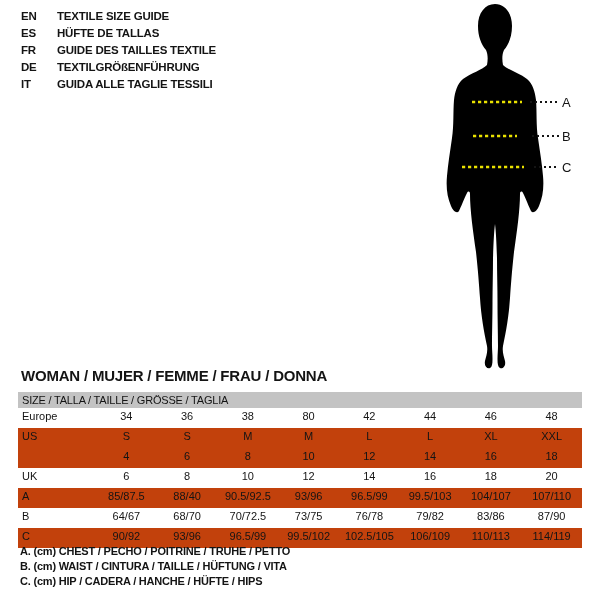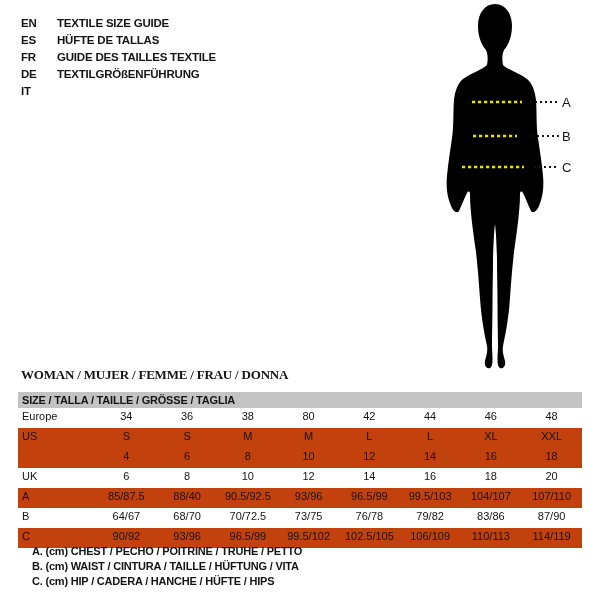--- a/index.html
+++ b/index.html
@@ -3,47 +3,47 @@
 <meta charset="utf-8">
 <style>
   * { margin:0; padding:0; box-sizing:border-box; }
   html,body { background:#ffffff; }
   .canvas {
     position:relative; width:600px; height:600px; background:#ffffff;
     font-family:"Liberation Sans", sans-serif; color:#141414; overflow:hidden;
   }
 
   
-  .lang-block { position:absolute; left:21px; top:14px; }
+  .lang-block { position:absolute; left:21px; top:7px; }
   .lang-row { display:flex; height:17px; align-items:center;
               font-size:11.5px; font-weight:bold; letter-spacing:-0.2px; white-space:nowrap; }
   .lang-code { width:36px; flex:0 0 36px; }
 
   
   .figure-svg { position:absolute; left:410px; top:0; width:180px; height:380px; }
   .marker-label { position:absolute; font-size:13px; color:#141414; line-height:13px; }
   .marker-a { left:562px; top:96px; }
   .marker-b { left:562px; top:130px; }
   .marker-c { left:562px; top:161px; }
 
   
   .gender-title { position:absolute; left:21px; top:367px;
-                  font-size:13px; font-weight:bold; letter-spacing:-0.2px; white-space:nowrap;font-family:Liberation Serif, serif; }
+                  font-size:15px; font-weight:bold; letter-spacing:-0.2px; white-space:nowrap; }
   .size-table { position:absolute; left:18px; top:392px; width:564px; font-size:11px; }
   .thead { height:16px; line-height:16px; background:#c3c3c3;
-           font-weight:bold; padding-left:4px; letter-spacing:-0.2px; }
+           font-weight:normal; padding-left:4px; letter-spacing:-0.2px; }
   .trow { display:flex; height:20px; line-height:16px; }
   .trow.shade { background:#c2410c; }
   .tlabel { width:78px; flex:0 0 78px; padding-left:4px; }
   .tcell { flex:1 1 0; text-align:center; white-space:nowrap; }
 
   
   .legend { position:absolute; left:20px; top:544px; }
   .legend-line { height:15px; line-height:15px; font-size:11px;
-                 font-weight:bold; letter-spacing:-0.2px; white-space:nowrap;margin-left:12px; }
+                 font-weight:bold; letter-spacing:-0.2px; white-space:nowrap; }
 </style>
 </head>
 <body>
 
 <div class="canvas">
 
   <div class="lang-block">
     <div class="lang-row">
       <span class="lang-code">EN</span>
       <span class="lang-title">TEXTILE SIZE GUIDE</span>
@@ -55,20 +55,21 @@
     <div class="lang-row">
       <span class="lang-code">FR</span>
       <span class="lang-title">GUIDE DES TAILLES TEXTILE</span>
     </div>
     <div class="lang-row">
       <span class="lang-code">DE</span>
       <span class="lang-title">TEXTILGRÖßENFÜHRUNG</span>
     </div>
     <div class="lang-row">
       <span class="lang-code">IT</span>
+      <span class="lang-title">GUIDA ALLE TAGLIE TESSILI</span>
     </div>
   </div>
 
   <svg class="figure-svg" viewBox="0 0 180 380" xmlns="http://www.w3.org/2000/svg">
     <path fill="#000000" d="
       M85 4
       C95 4 102 13 102 26 C102 36 99 44 94 50 C92 54 92 60 93 65
       C98 70 109 73 117 79 C123 84 125 92 126 100 C127 112 126 125 128 138
       C130 152 132 164 133 176 C134 187 133 197 129 206 C127 211 123 214 121 211
       C119 207 116 199 113 193 C112 191 110 191 110 194

